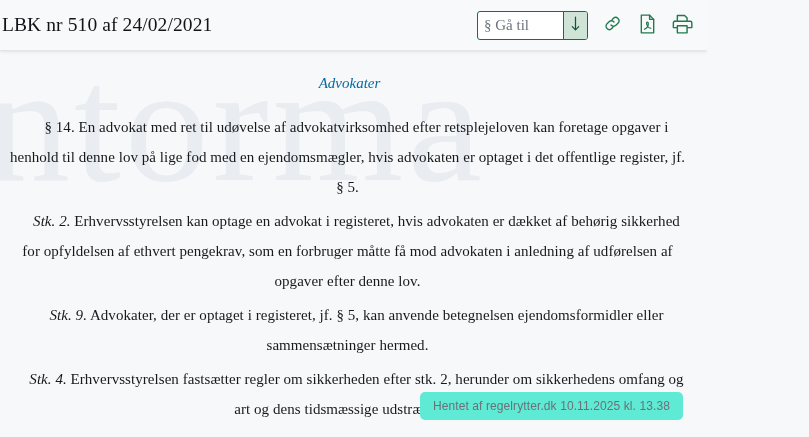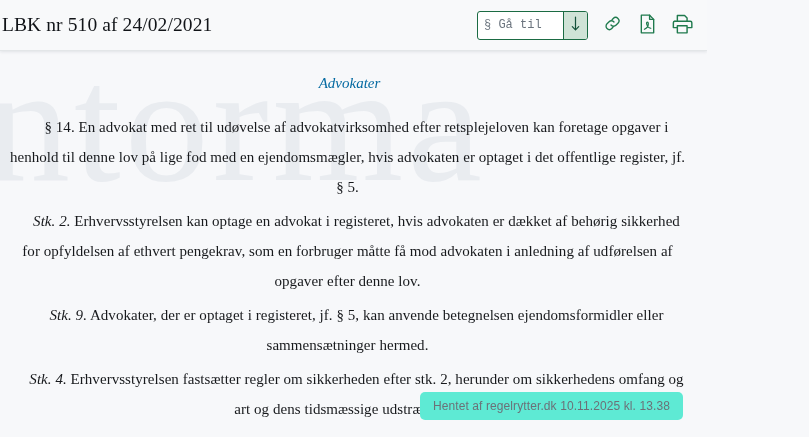--- a/index.html
+++ b/index.html
@@ -64,22 +64,22 @@
     border: 1.5px solid #1b6b43;
     border-radius: 3px;
     background: #ffffff;
     overflow: hidden;
   }
   .goto-input {
     width: 75px;
     border: 0;
     outline: 0;
     background: transparent;
-    font-family: Liberation Mono, monospace;
-    font-size: 12px;
+    font-family: Liberation Serif, serif;
+    font-size: 15px;
     color: #5d6670;
     padding: 0 4px 0 6px;
   }
   .goto-input::placeholder { color: #6a737d; opacity: 1; }
   .goto-btn {
     width: 24px;
     background: #cfe3d6;
     border: 0;
     border-left: 1px solid #1b6b43;
     display: flex;

